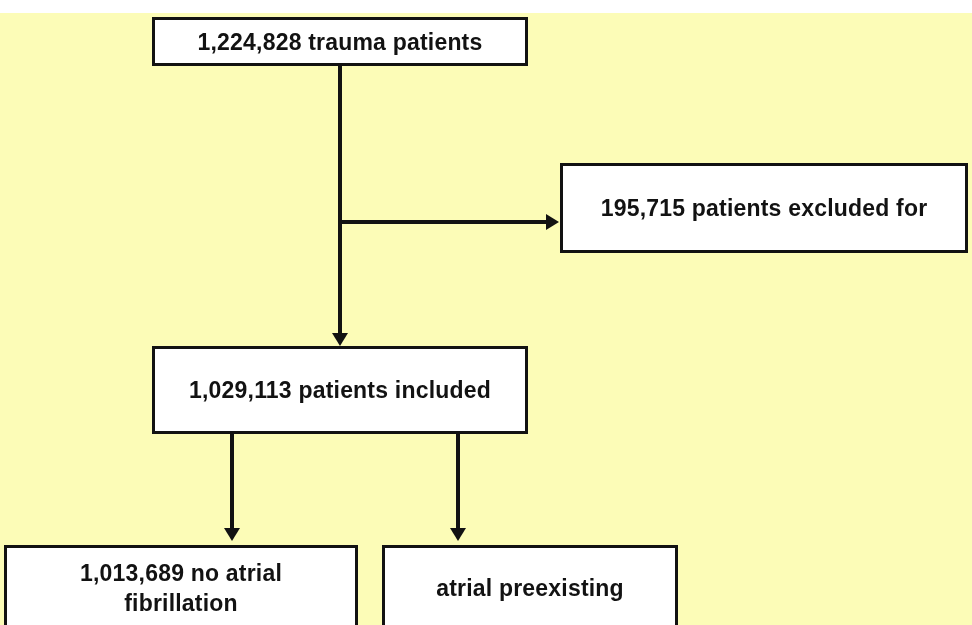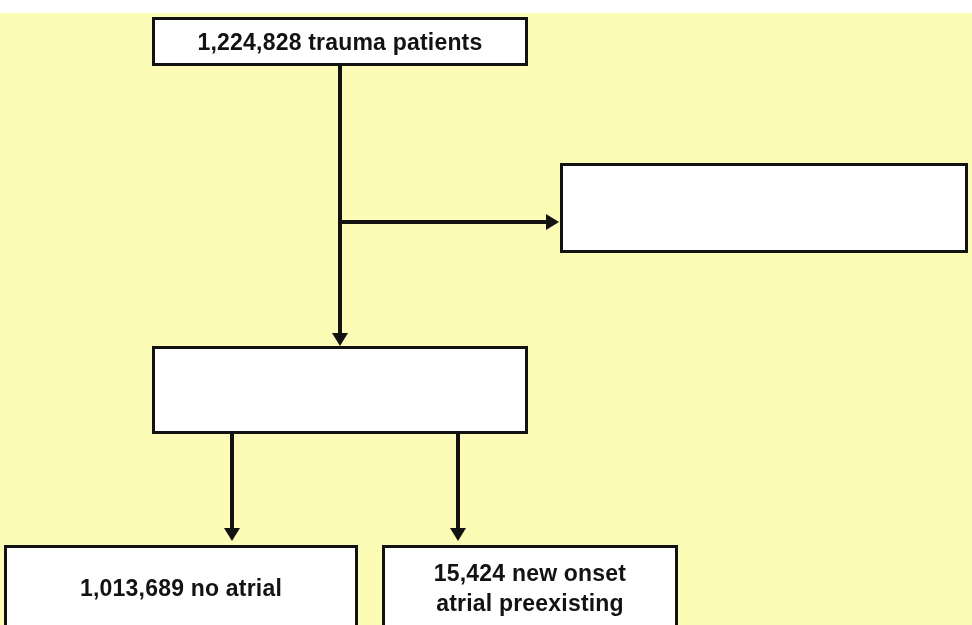--- a/index.html
+++ b/index.html
@@ -92,29 +92,31 @@
   <div class="arrow-down" id="head-included"></div>
   <div class="arrow-right" id="head-excluded"></div>
   <div class="arrow-down" id="head-noaf"></div>
   <div class="arrow-down" id="head-newaf"></div>
 
   <div class="node" id="box-total">
     <span>1,224,828 trauma patients</span>
   </div>
 
   <div class="node" id="box-excluded">
+    <span>195,715 patients excluded for</span>
   </div>
 
   <div class="node" id="box-included">
+    <span>1,029,113 patients included</span>
   </div>
 
   <div class="node" id="box-noaf">
     <span>1,013,689 no atrial</span>
+    <span>fibrillation</span>
   </div>
 
   <div class="node" id="box-newaf">
-    <span>15,424 new onset</span>
     <span>atrial preexisting</span>
   </div>
 
   <div class="bottom-rule"></div>
 
 </div>
 
 </body></html>

